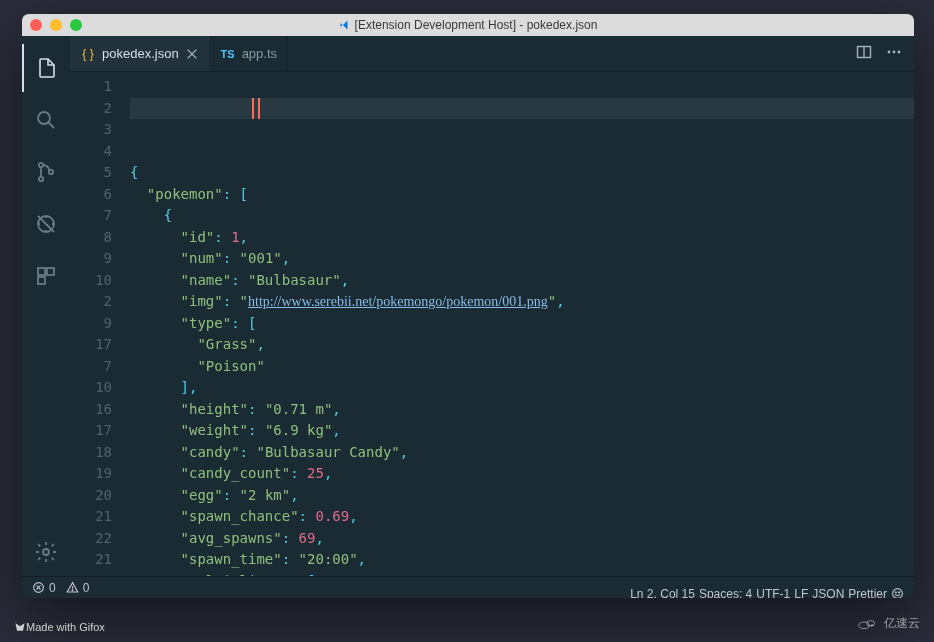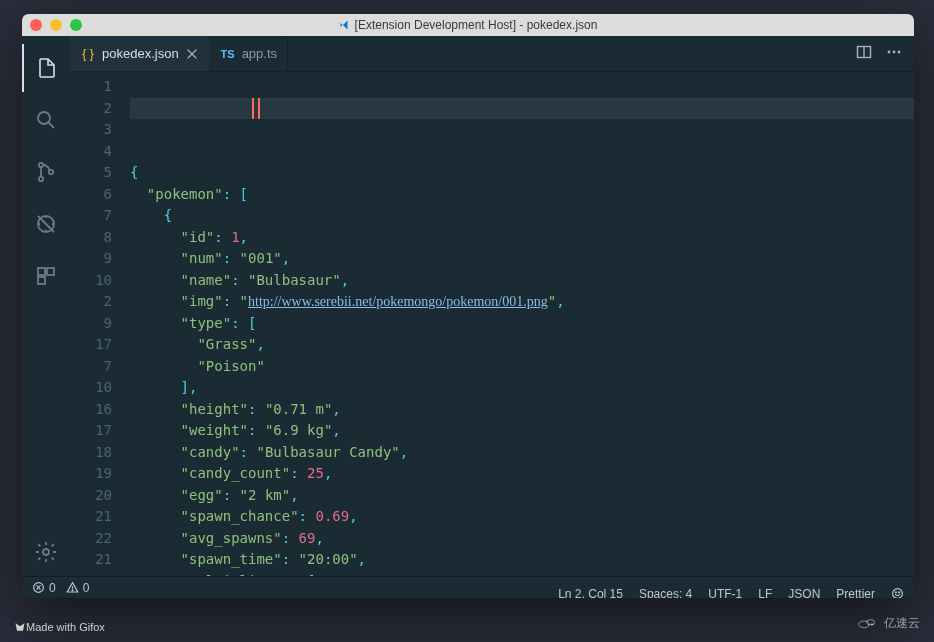--- a/index.html
+++ b/index.html
@@ -143,36 +143,36 @@
     background: #1b2b34;
     border-top: 1px solid rgba(0,0,0,0.3);
     display: flex;
     align-items: center;
     font-size: 12px;
     color: #c0c5ce;
     padding: 0 10px;
     gap: 14px;
   }
   .statusbar .left { display: flex; align-items: center; gap: 10px; }
-  .statusbar .right { margin-left: auto; display: flex; align-items: center; gap: 16px; margin-top: 12px; }
+  .statusbar .right { margin-left: auto; display: flex; align-items: center; gap: 4px; margin-top: 12px; }
   .status-item { display: flex; align-items: center; gap: 4px; cursor: pointer; }
   .status-item svg { width: 13px; height: 13px; }
   .gifox {
     position: absolute;
     left: 14px; bottom: 9px;
     font-size: 11px;
     color: #d0d0d0;
     display: flex; 
   }
   .watermark {
     position: absolute;
     right: 14px; bottom: 10px;
     color: rgba(255,255,255,0.55);
     font-size: 12px;
-    display: flex; align-items: flex-start; gap: 4px;
+    display: flex; align-items: flex-end; gap: 4px;
   }
   .watermark svg { width: 24px; height: 16px; }
 </style>
 </head>
 <body>
 
 <div class="window">
 
   <div class="titlebar">
     <div class="traffic">

